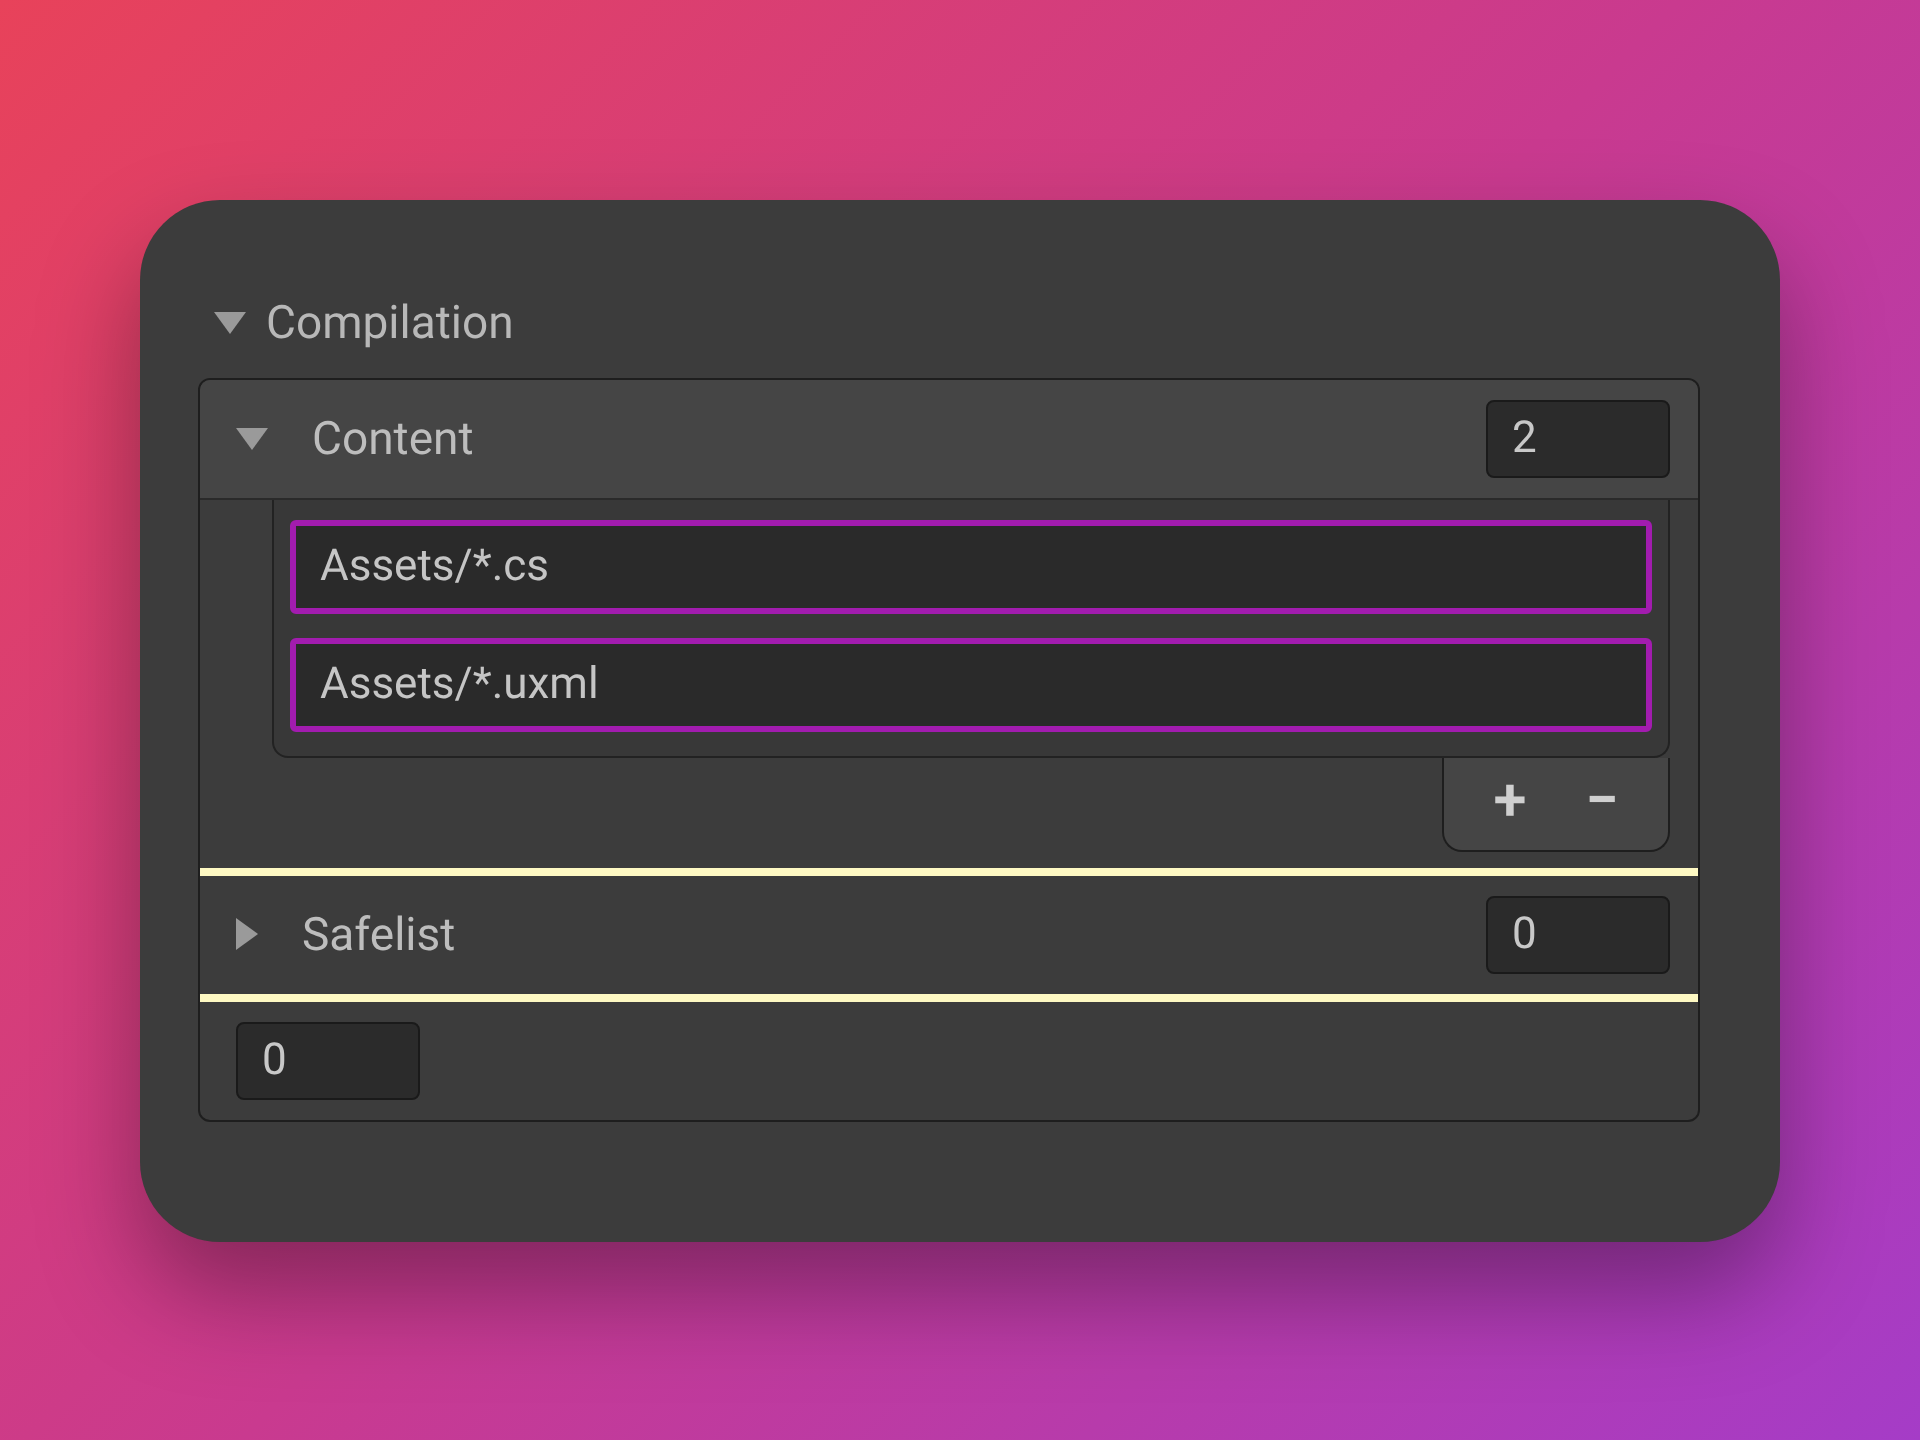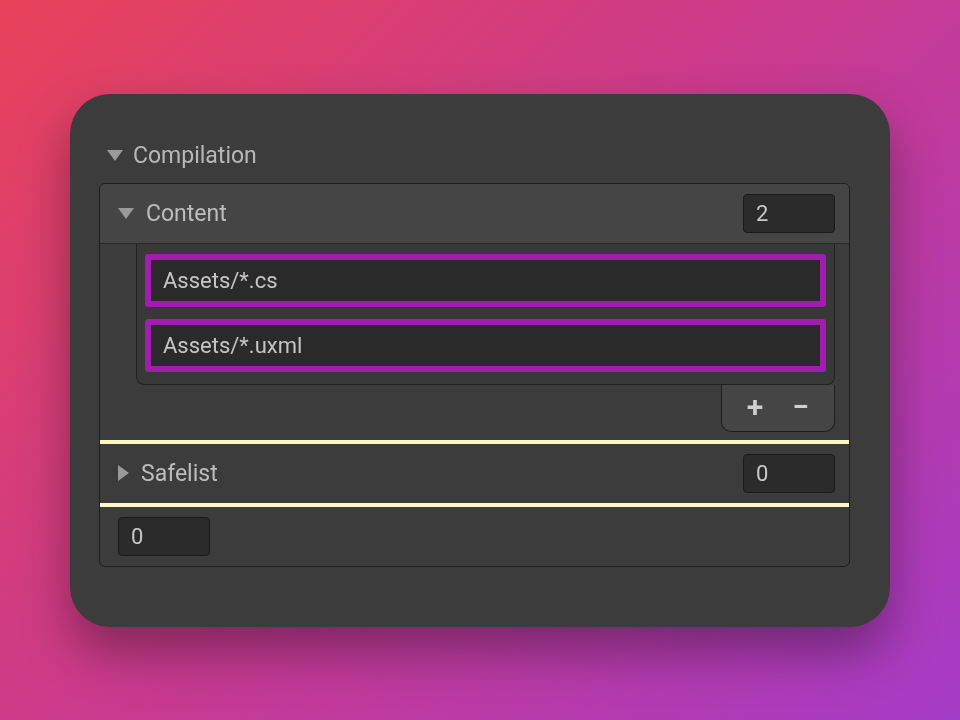--- a/index.html
+++ b/index.html
@@ -61,21 +61,21 @@
     border-top: 1px solid #555;
   }
   .row-header.first { border-top: none; }
   .row-label {
     flex: 1;
     color: #bdbdbd;
     font-size: 23px;
     font-weight: 400;
     display: flex;
     align-items: center;
-    gap: 12px;
+    gap: 22px;
     cursor: pointer;
   }
   .count-box {
     background: #2b2b2b;
     color: #c8c8c8;
     font-size: 22px;
     min-width: 92px;
     padding: 6px 12px;
     border-radius: 4px;
     border: 1px solid #1a1a1a;
@@ -87,21 +87,21 @@
     border-top: none;
     border-bottom-left-radius: 8px;
     border-bottom-right-radius: 8px;
     margin: 0 14px 0 36px;
     padding: 4px 6px 6px 6px;
   }
   .path-input {
     background: #2a2a2a;
     color: #c5c5c5;
     font-size: 22px;
-    border: 6px solid #a21caf;
+    border: 3px solid #a21caf;
     border-radius: 3px;
     padding: 8px 12px;
     margin: 6px 2px;
     width: calc(100% - 4px);
     outline: none;
     font-family: inherit;
   }
   .button-bar-wrap {
     display: flex;
     justify-content: flex-end;

